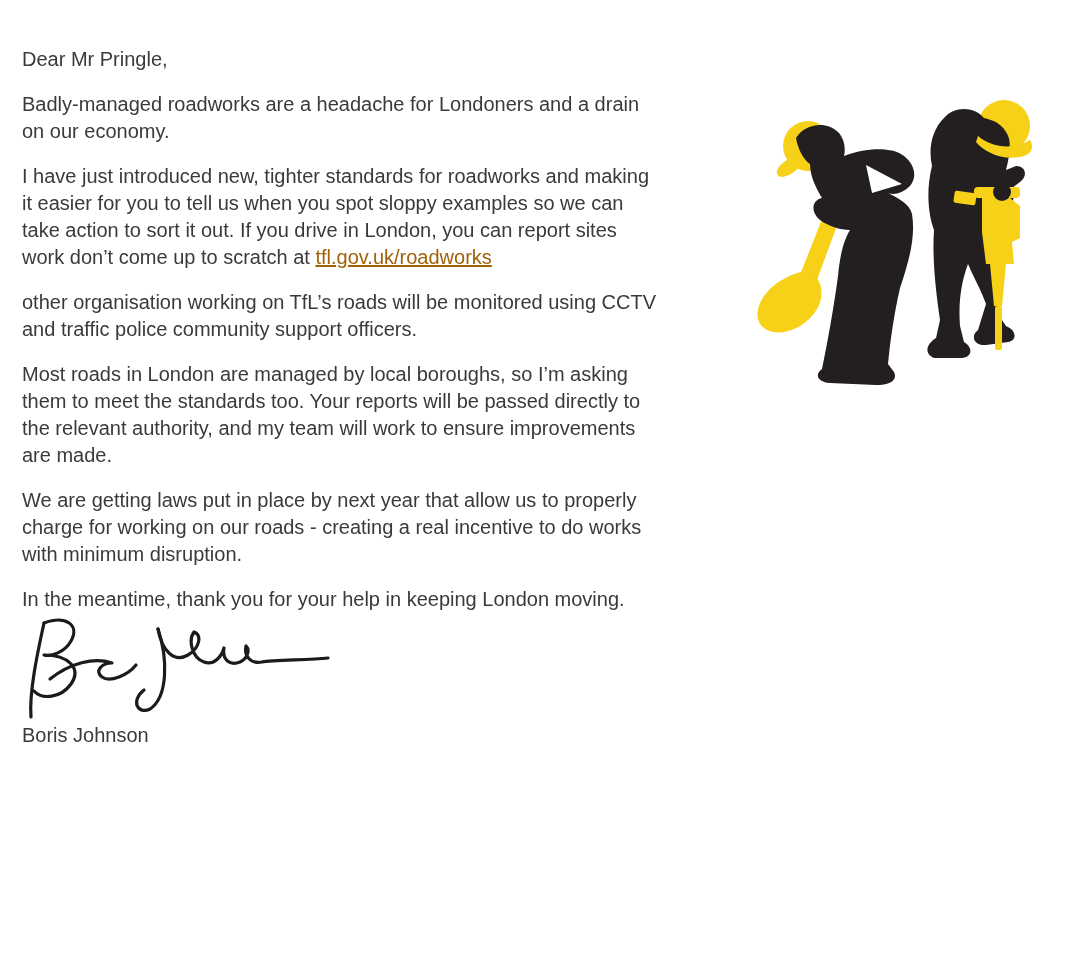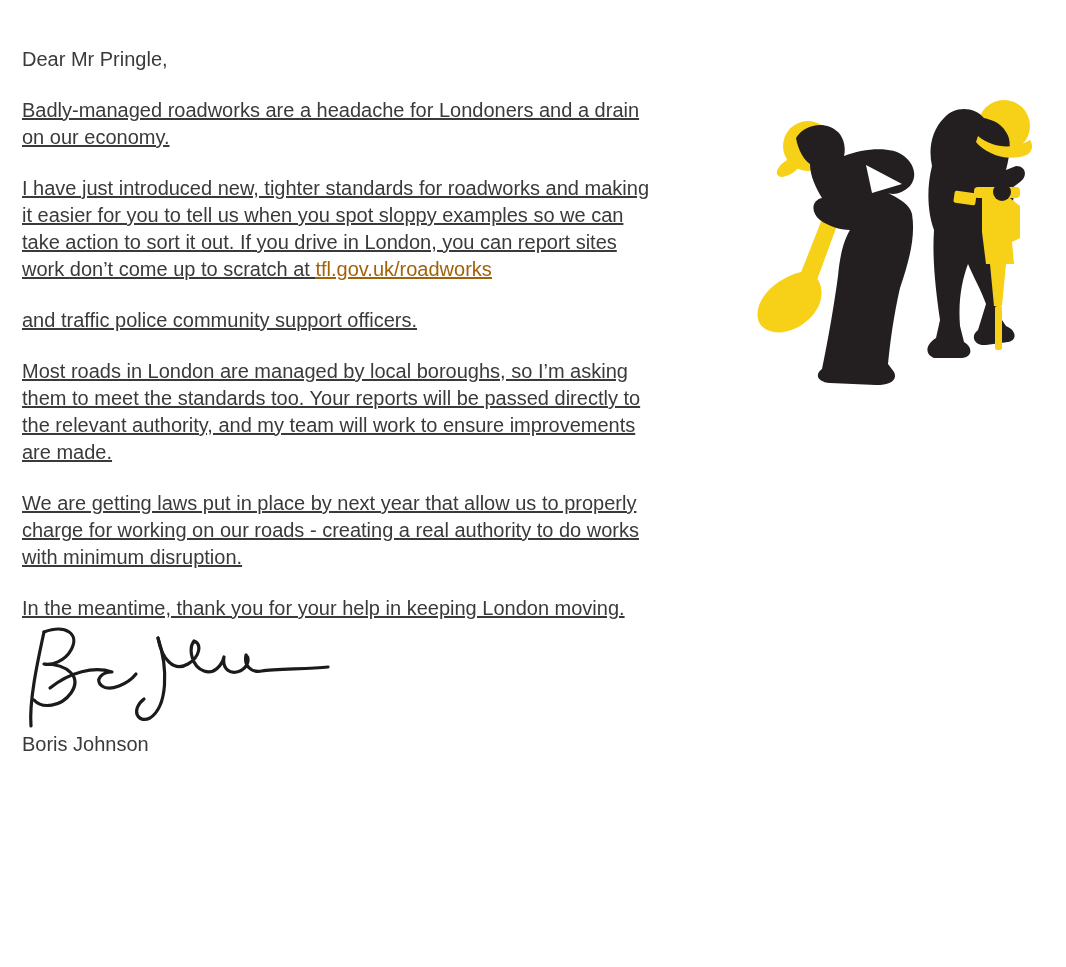--- a/index.html
+++ b/index.html
@@ -15,21 +15,21 @@
   .letter {
     position: absolute;
     left: 22px;
     top: 46px;
     width: 736px;
     font-size: 20px;
     line-height: 27px;
   }
   .line { white-space: pre; }
   p.line { margin: 0; }
-  .para { margin-top: 24px; text-decoration: underline; }
+  .para { margin-top: 18px; }
   .closing { margin-top: 54px; }
   .letter-link {
     color: #a16207;
     text-decoration: underline;
     cursor: pointer;
   }
   .signature-block {
     margin-top: 0;
     height: 109px;
     position: relative;
@@ -57,31 +57,32 @@
           <div class="line">Badly-managed roadworks are a headache for Londoners and a drain</div>
           <div class="line">on our economy.</div>
         </div>
         <div class="para">
           <div class="line">I have just introduced new, tighter standards for roadworks and making</div>
           <div class="line">it easier for you to tell us when you spot sloppy examples so we can</div>
           <div class="line">take action to sort it out. If you drive in London, you can report sites</div>
           <div class="line"><span>work don’t come up to scratch at </span><a href="#" class="letter-link">tfl.gov.uk/roadworks</a></div>
         </div>
         <div class="para">
+          <div class="line">other organisation working on TfL’s roads will be monitored using CCTV</div>
           <div class="line">and traffic police community support officers.</div>
         </div>
         <div class="para">
           <div class="line">Most roads in London are managed by local boroughs, so I’m asking</div>
           <div class="line">them to meet the standards too. Your reports will be passed directly to</div>
           <div class="line">the relevant authority, and my team will work to ensure improvements</div>
           <div class="line">are made.</div>
         </div>
         <div class="para">
           <div class="line">We are getting laws put in place by next year that allow us to properly</div>
-          <div class="line">charge for working on our roads - creating a real authority to do works</div>
+          <div class="line">charge for working on our roads - creating a real incentive to do works</div>
           <div class="line">with minimum disruption.</div>
         </div>
         <div class="para">
           <div class="line">In the meantime, thank you for your help in keeping London moving.</div>
         </div>
       </div>
 
 
     <div class="signature-block">
       <svg width="330" height="112" viewBox="0 0 330 112">

